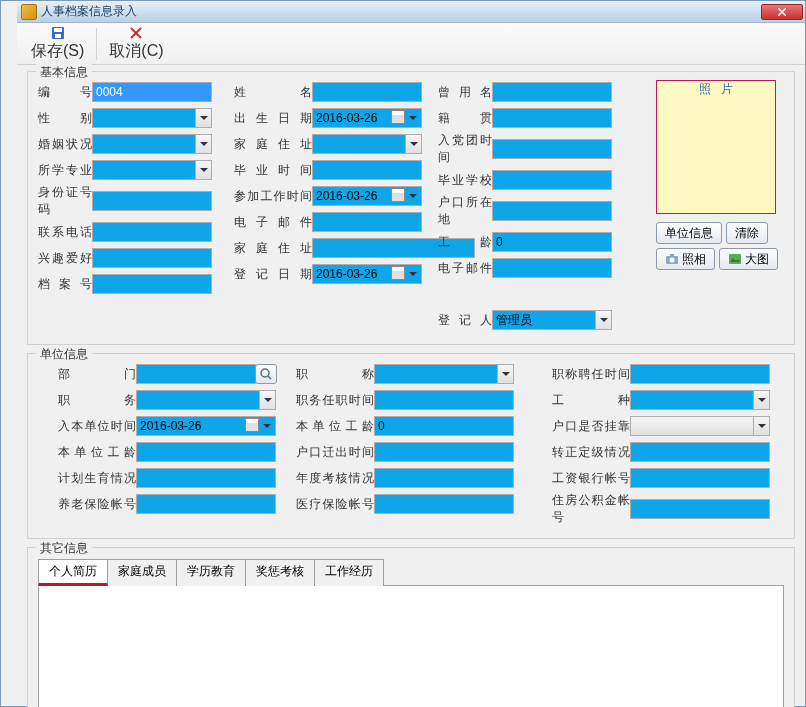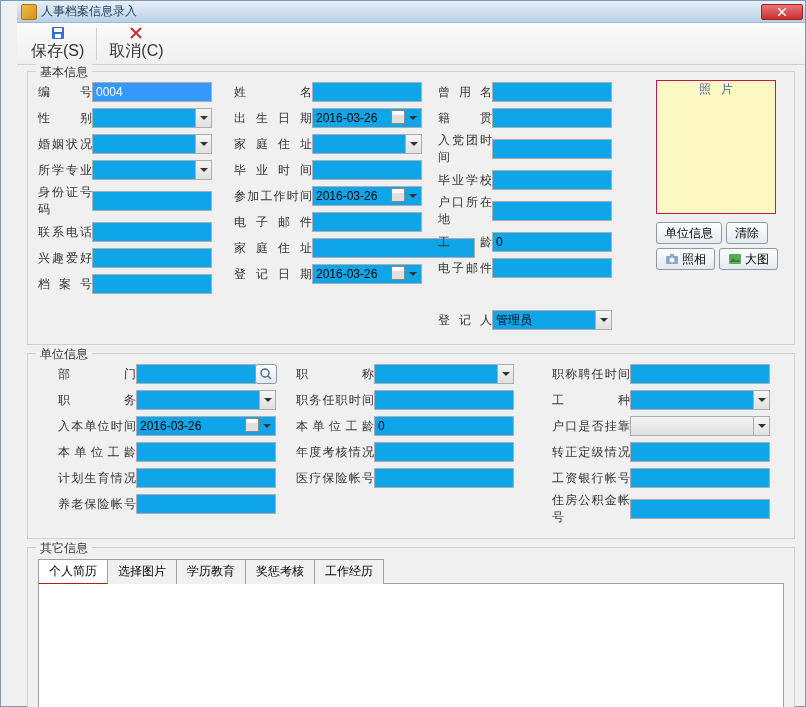--- a/index.html
+++ b/index.html
@@ -45,21 +45,21 @@
 .photo-btns { margin-top: 8px; display: flex; gap: 4px; flex-wrap: wrap; }
 .btn { height: 22px; padding: 0 8px; border: 1px solid #8a9aaa; background: linear-gradient(to bottom, #fefefe, #e4e9ef); border-radius: 3px; cursor: pointer; display: inline-flex; align-items: center; gap: 3px; }
 .btn-icon { width: 14px; height: 14px; }
 .unit-cols { display: flex; margin-left: 20px; }
 .ucol1 { width: 238px; }
 .ucol2 { width: 256px; }
 .ucol3 { flex: 1; }
 .search-btn { width: 22px; height: 20px; border: 1px solid #8a9aaa; background: linear-gradient(to bottom, #fefefe, #e4e9ef); border-radius: 3px; display: inline-flex; align-items: center; justify-content: center; cursor: pointer; margin-left: -1px; }
 .tabs-header { display: flex; border-bottom: 1px solid #a0a0a0; margin-top: 2px; }
 .tab { padding: 3px 10px; border: 1px solid #a0a0a0; border-bottom: none; background: #f0f0f0; margin-right: -1px; cursor: pointer; position: relative; top: 1px; }
-.tab.active { background: #fff; border-bottom: 1px solid #b91c1c; z-index: 1; }
+.tab.active { background: #fff; border-bottom: 3px solid #b91c1c; z-index: 1; }
 .tab-body { height: 148px; border: 1px solid #a0a0a0; border-top: none; background: #fff; overflow-y: scroll; }
 .addr-row input { width: 328px; }
 .highlight { background: #3399ff !important; color: #fff !important; }
 </style>
 </head>
 <body>
 
 <div class="window">
   <div class="titlebar">
     <div class="titlebar-left">
@@ -313,20 +313,24 @@
             </div>
           <div class="row">
               <span class="lbl lw80">职务任职时间</span>
               <input type="text" class="w140" style="">
             </div>
           <div class="row">
               <span class="lbl lw80">本单位工龄</span>
               <input type="text" class="w140" value="0" style="">
             </div>
           <div class="row">
+              <span class="lbl lw80">户口迁出时间</span>
+              <input type="text" class="w140" style="">
+            </div>
+          <div class="row">
               <span class="lbl lw80">年度考核情况</span>
               <input type="text" class="w140" style="">
             </div>
           <div class="row">
               <span class="lbl lw80">医疗保险帐号</span>
               <input type="text" class="w140" style="">
             </div>
         </div>
         <div class="ucol3">
           <div class="row">
@@ -360,21 +364,21 @@
               <input type="text" class="w140" style="">
             </div>
         </div>
       </div>
     </div>
 
     <div class="fieldset" style="padding-bottom:6px">
       <div class="legend">其它信息</div>
       <div class="tabs-header">
         <div class="tab active">个人简历</div>
-        <div class="tab">选择图片</div>
+        <div class="tab">家庭成员</div>
         <div class="tab">学历教育</div>
         <div class="tab">奖惩考核</div>
         <div class="tab">工作经历</div>
       </div>
       <div class="tab-body"></div>
     </div>
   </div>
 </div>
 
 </body></html>

